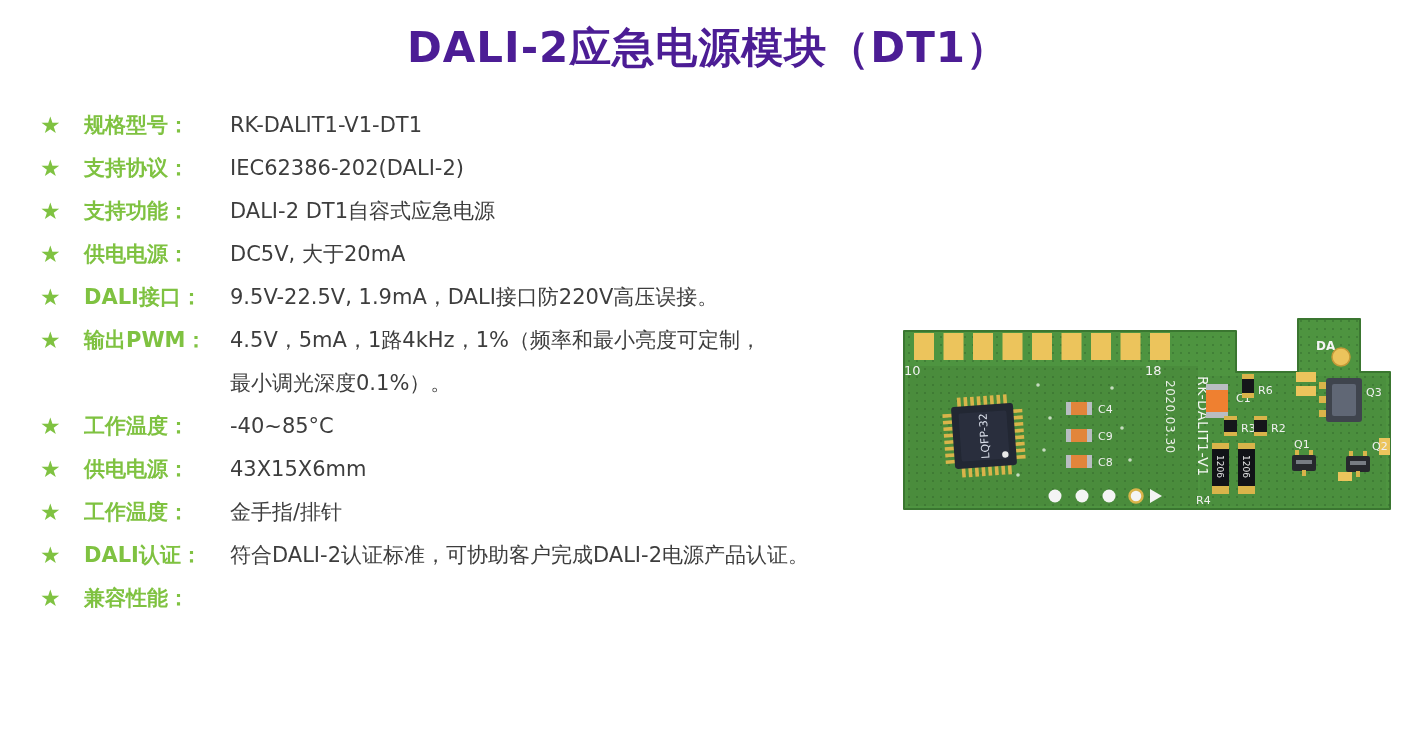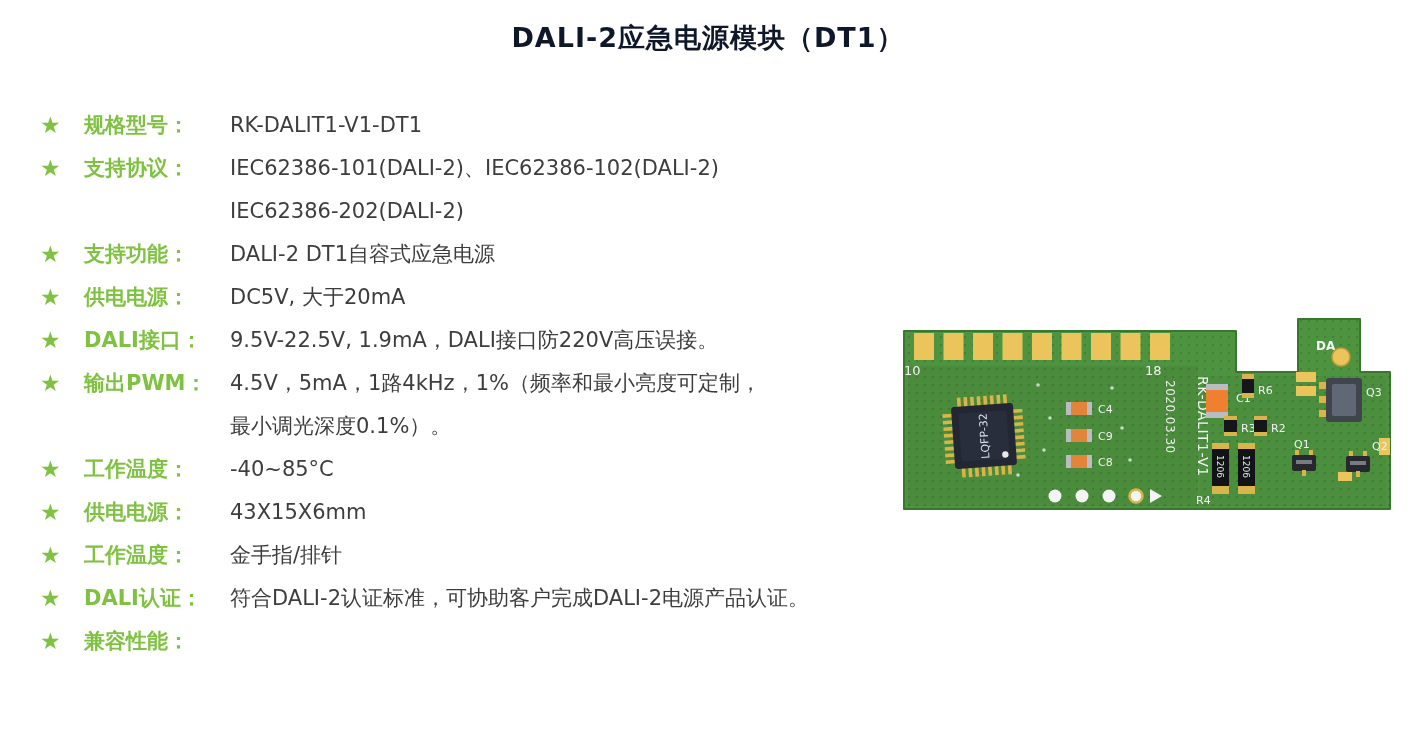--- a/index.html
+++ b/index.html
@@ -6,23 +6,23 @@
   html, body {
     width: 1416px; height: 750px;
     background: #ffffff;
     font-family: "DejaVu Sans", "Liberation Sans", sans-serif;
     --accent: #7fc241;
   }
   .page { position: relative; width: 1416px; height: 750px; background: #fff; overflow: hidden; }
   .title {
     text-align: center;
     padding-top: 20px;
-    font-size: 27px;
+    font-size: 42px;
     font-weight: 700;
-    color: #0f172a;
+    color: #4c1d95;
     letter-spacing: 1px;
   }
   .spec-list { position: absolute; left: 40px; top: 104px; }
   .spec-row { display: flex; align-items: flex-start; font-size: 21px; line-height: 43px; }
   .star {
     width: 44px;
     color: var(--accent);
     font-size: 23px;
     line-height: 43px;
     flex: 0 0 44px;
@@ -50,21 +50,20 @@
         <span class="star">★</span>
         <span class="spec-label">规格型号：</span>
         <div class="spec-value">
           <div class="spec-line">RK-DALIT1-V1-DT1</div>
         </div>
       </div>
       <div class="spec-row">
         <span class="star">★</span>
         <span class="spec-label">支持协议：</span>
         <div class="spec-value">
-          <div class="spec-line">IEC62386-101(DALI-2)、IEC62386-102(DALI-2)</div>
           <div class="spec-line">IEC62386-202(DALI-2)</div>
         </div>
       </div>
       <div class="spec-row">
         <span class="star">★</span>
         <span class="spec-label">支持功能：</span>
         <div class="spec-value">
           <div class="spec-line">DALI-2 DT1自容式应急电源</div>
         </div>
       </div>

